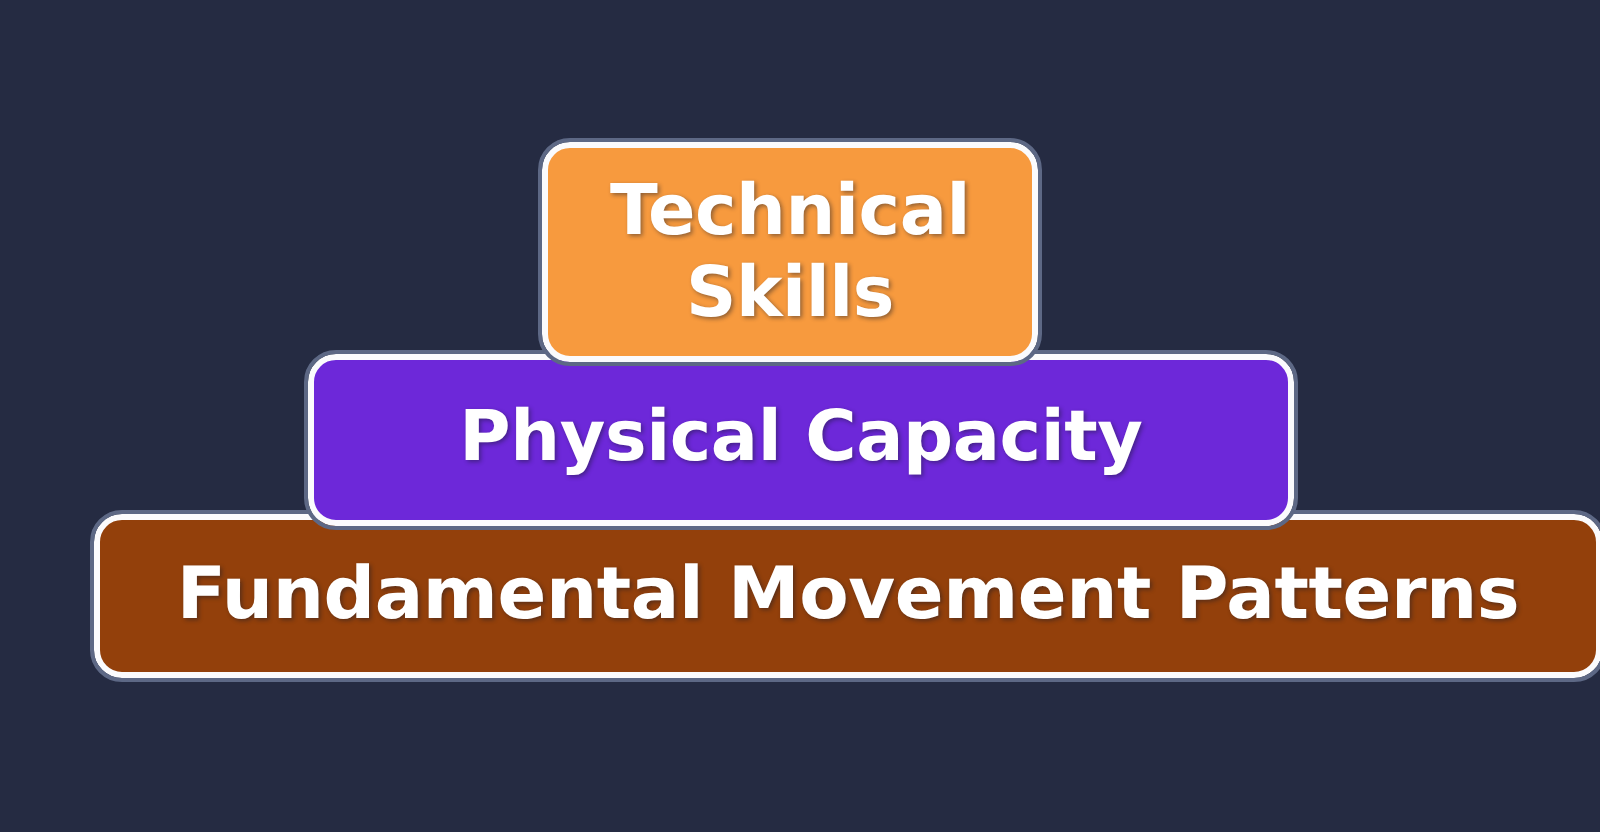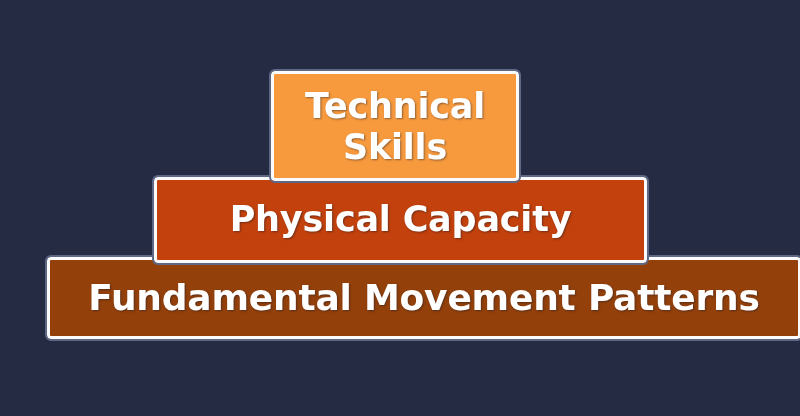--- a/index.html
+++ b/index.html
@@ -21,21 +21,21 @@
     background: #252b42;
   }
 
   .tier {
     position: absolute;
     box-sizing: border-box;
     display: flex;
     align-items: center;
     justify-content: center;
     text-align: center;
-    border-radius: 4px;
+    border-radius: 14px;
     border: 3px solid #fbfbfd;
     outline: 2px solid #5d6885;
     outline-offset: 0px;
   }
 
   .tier-label {
     color: #ffffff;
     font-weight: bold;
     line-height: 1.18;
     letter-spacing: -0.2px;
@@ -60,21 +60,21 @@
   #tier-technical-skills .tier-label {
     font-size: 35px;
   }
 
   
   #tier-physical-capacity {
     left: 154px;
     top: 177px;
     width: 493px;
     height: 86px;
-    background: #c2410c;
+    background: #6d28d9;
     z-index: 2;
   }
   #tier-physical-capacity .tier-label {
     font-size: 35px;
   }
 
   
   #tier-fundamental-movement {
     left: 23px;
     top: 257px;

